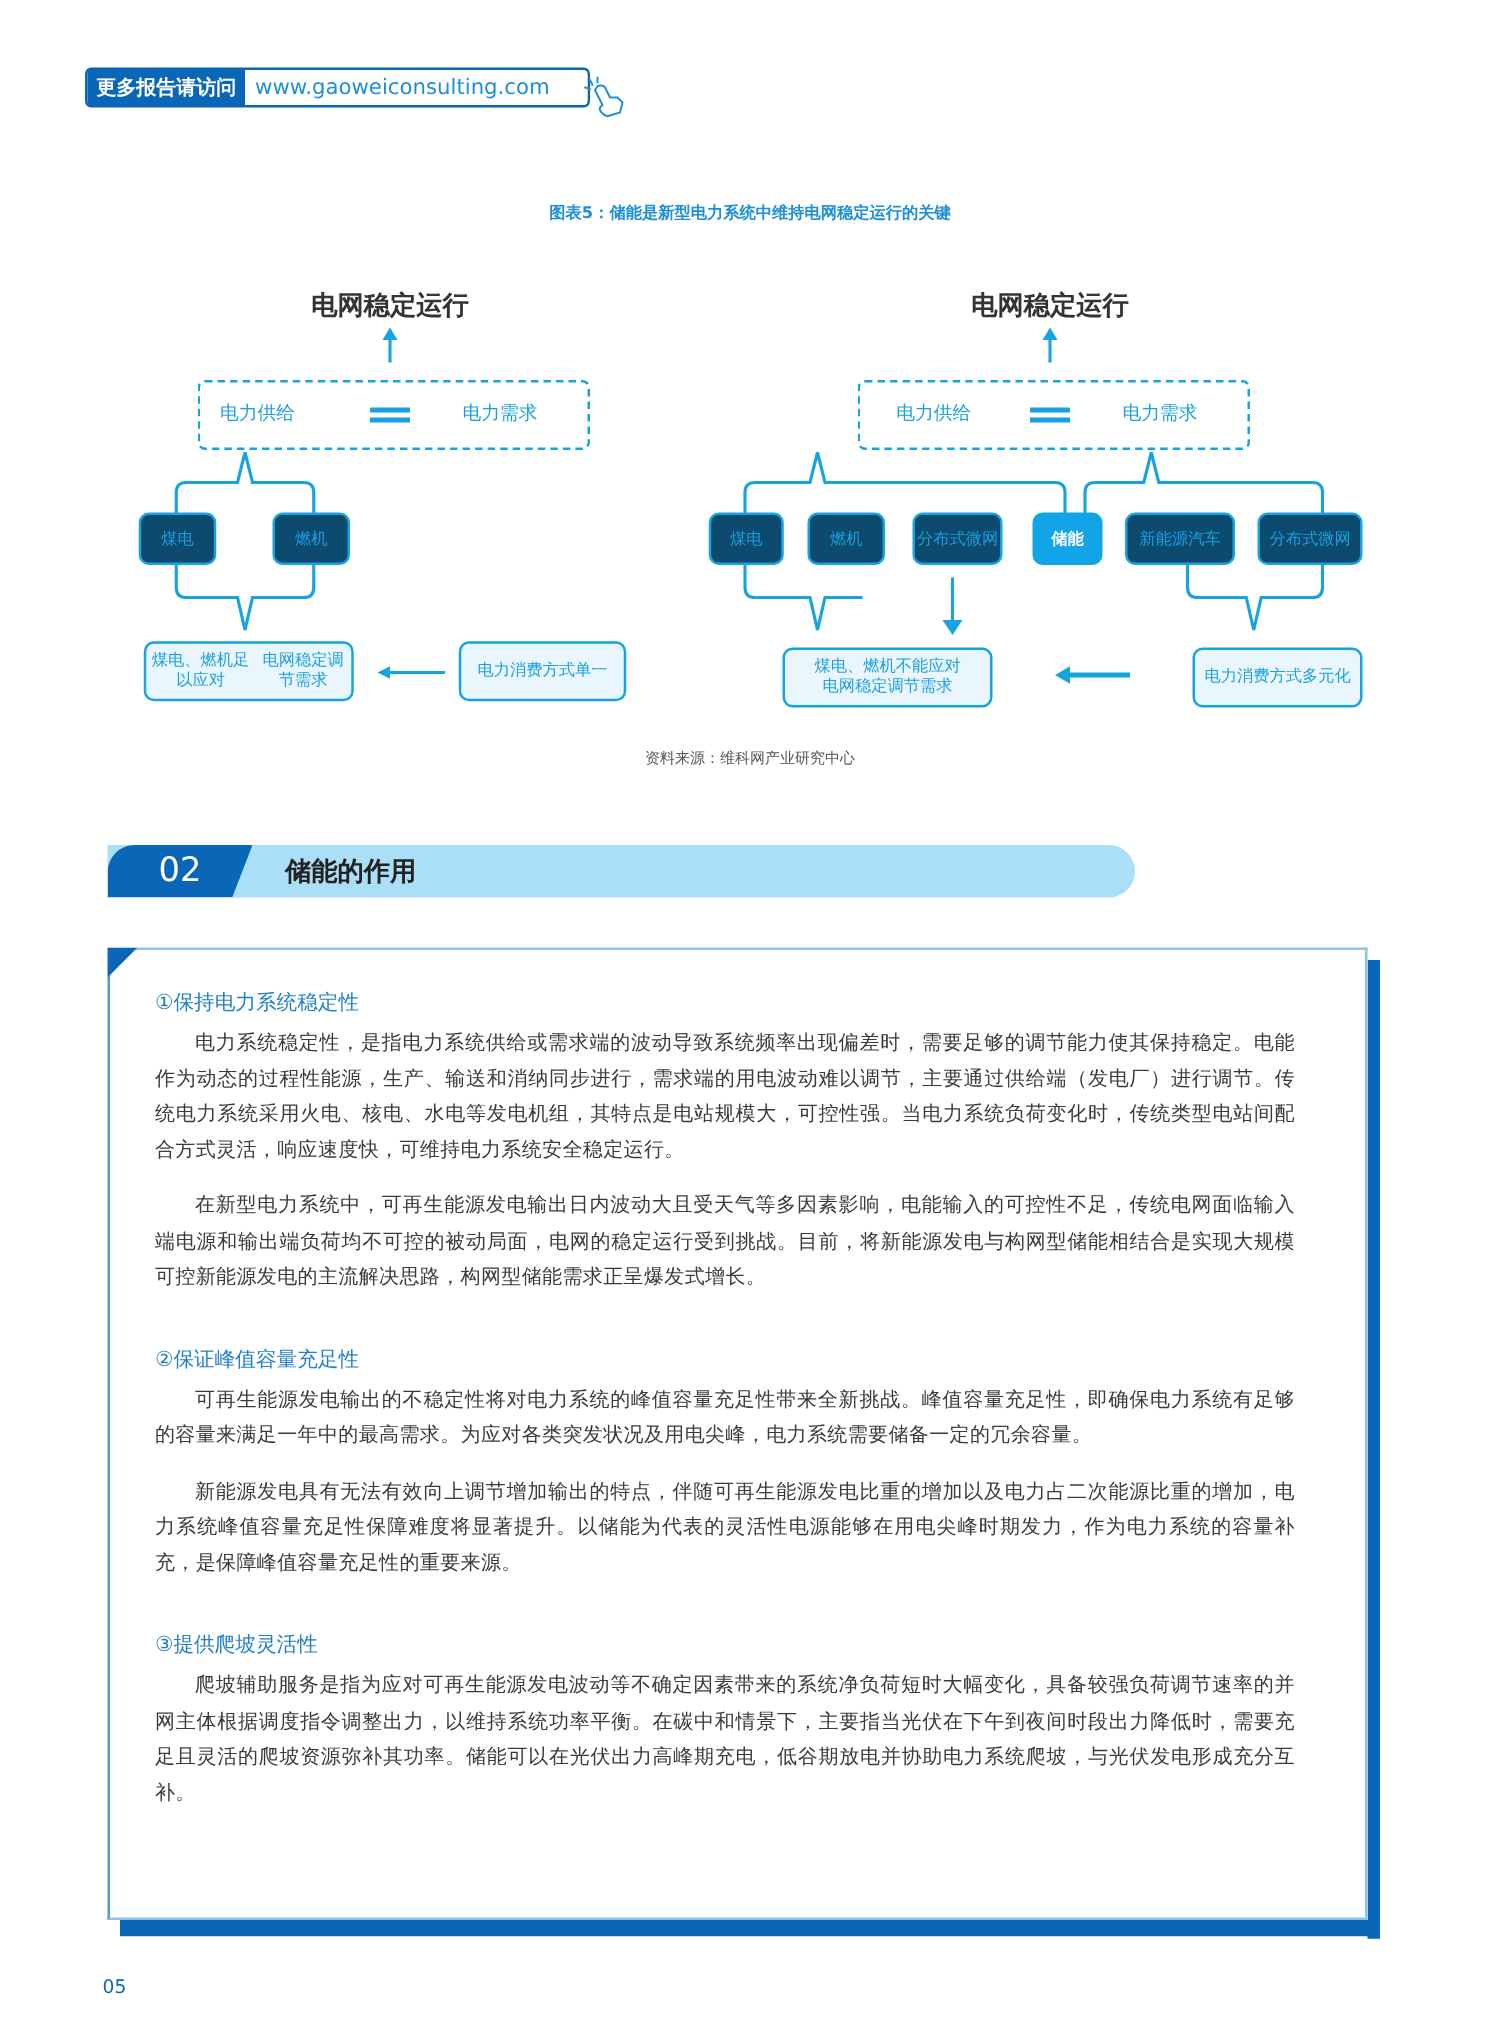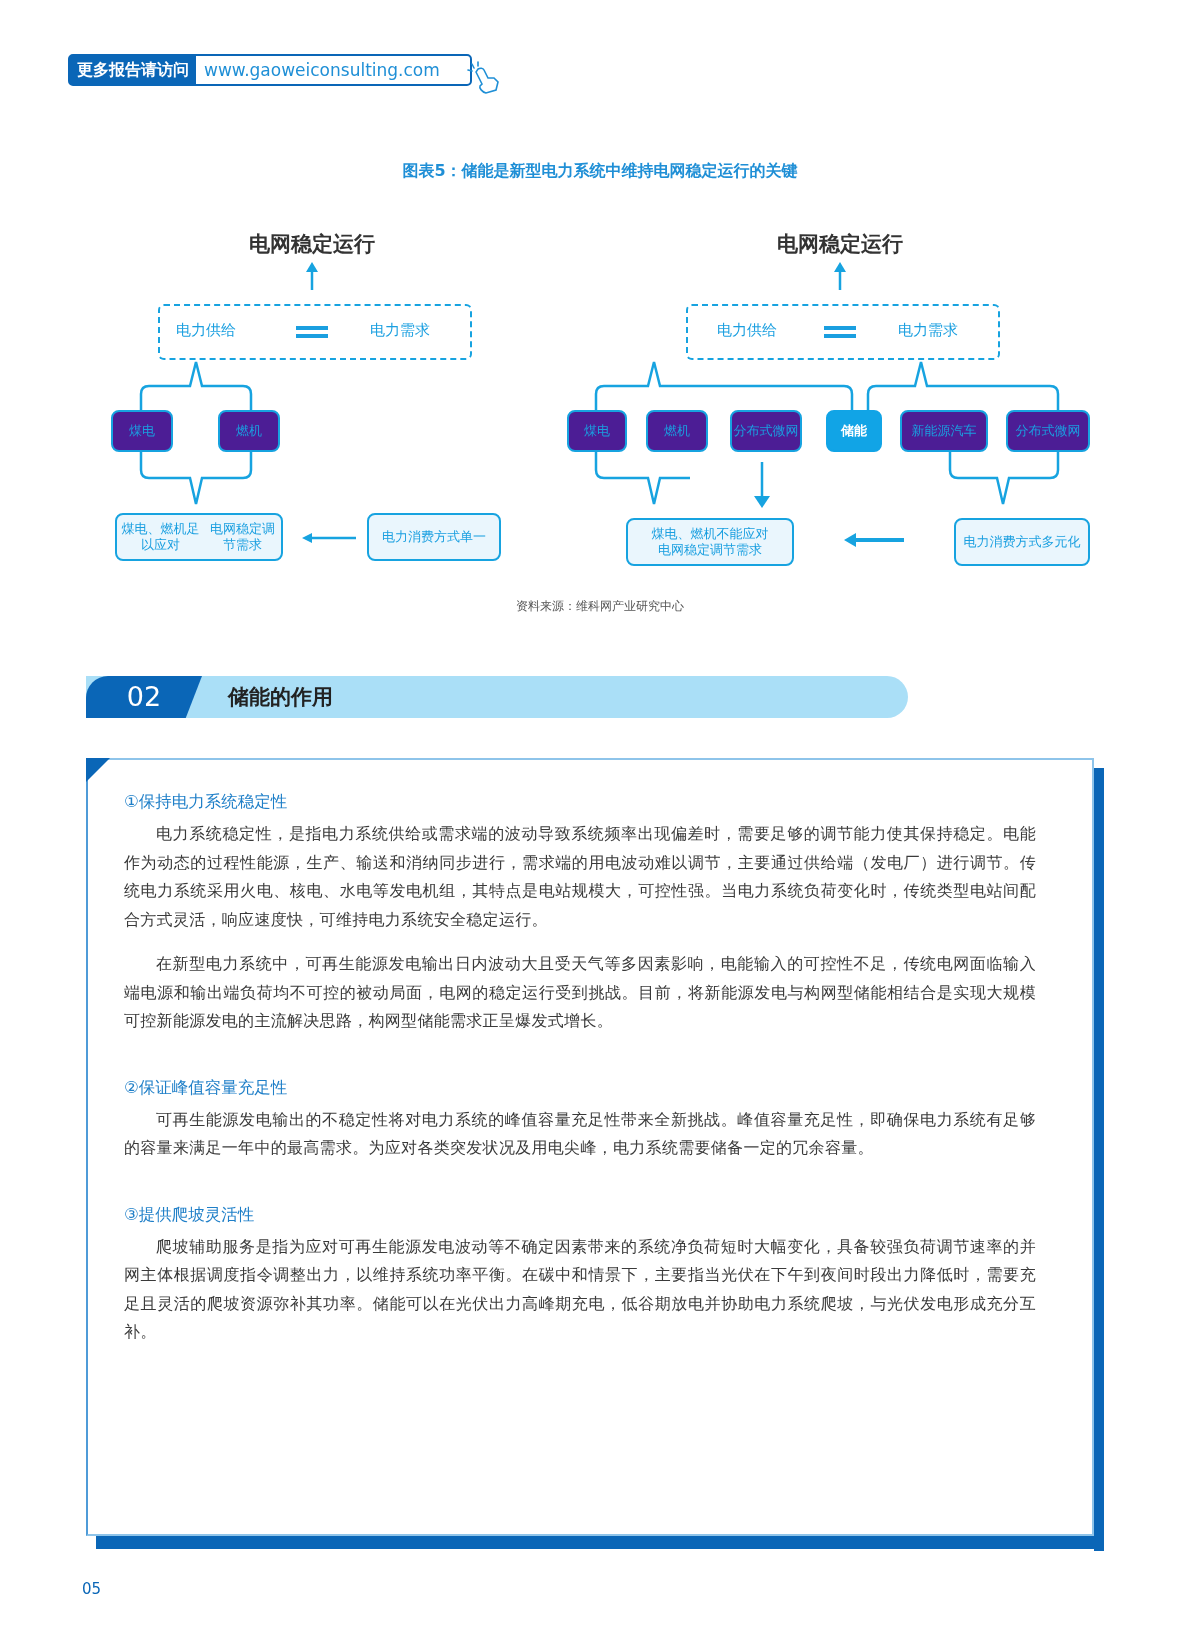--- a/index.html
+++ b/index.html
@@ -3,26 +3,26 @@
 <meta charset="utf-8">
 <style>
   html,body{margin:0;padding:0;background:#ffffff;}
   body{width:1200px;height:1630px;position:relative;overflow:hidden;font-family:"DejaVu Sans","Liberation Sans",sans-serif;color:#333;}
   .abs{position:absolute;}
   
   .banner{left:68px;top:54px;height:28px;display:flex;border:2px solid #0a66b7;border-radius:5px;overflow:visible;}
   .banner .lbl{background:#0a66b7;color:#fff;font-size:16px;font-weight:bold;padding:0 7px;line-height:28px;}
   .banner .url{color:#1f8fd6;font-size:17px;line-height:28px;padding:0 30px 0 8px;background:#fff;border-radius:0 5px 5px 0;}
   .hand{left:466px;top:60px;width:36px;height:36px;}
-  .fig-title{left:0;width:1200px;top:161px;text-align:center;color:#1f8fd6;font-size:16px;font-weight:bold;}
+  .fig-title{left:0;width:1200px;top:161px;text-align:center;color:#1f8fd6;font-size:13px;font-weight:bold;}
   .d-title{font-size:21px;font-weight:bold;color:#333;text-align:center;}
   .dash{border:2px dashed #17a3e0;border-radius:6px;}
   .dtext{color:#1a9fe0;font-size:15px;}
   .eq{width:32px;height:12px;border-top:4px solid #1a9fe0;border-bottom:4px solid #1a9fe0;box-sizing:border-box;}
-  .node{border:2px solid #17a3e0;border-radius:8px;background:#4c1d95;color:#1a9fe0;font-size:13px;display:flex;align-items:center;justify-content:center;box-sizing:border-box;}
+  .node{border:2px solid #17a3e0;border-radius:8px;background:#0c4a6e;color:#1a9fe0;font-size:13px;display:flex;align-items:center;justify-content:center;box-sizing:border-box;}
   .node.fill{background:#11a4e6;color:#fff;font-weight:bold;border-color:#11a4e6;}
   .res{border:2px solid #17a3e0;border-radius:8px;background:#eaf6fd;color:#1a9fe0;font-size:13px;display:flex;align-items:center;justify-content:center;text-align:center;line-height:16px;box-sizing:border-box;}
   .source{left:0;width:1200px;top:598px;text-align:center;font-size:12px;color:#555;}
   svg.lines{position:absolute;left:0;top:0;}
   
   .sec-bar{left:86px;top:676px;width:822px;height:42px;background:#aadff7;border-radius:0 22px 22px 0;}
   .sec-num{left:86px;top:676px;width:116px;height:42px;background:#0a66b7;color:#fff;font-size:27px;line-height:42px;text-align:center;border-radius:22px 0 0 0;clip-path:polygon(0 0,100% 0,86% 100%,0 100%);}
   .sec-title{left:228px;top:676px;line-height:42px;font-size:21px;font-weight:bold;color:#222;}
   
   .box{left:86px;top:758px;width:1008px;height:778px;border:2px solid #8ec4ea;border-left-color:#4f9bd8;background:#fff;box-sizing:border-box;}
@@ -126,18 +126,19 @@
 <div class="abs box"></div>
 <div class="abs box-corner"></div>
 
 <div class="abs content">
   <div class="h">①保持电力系统稳定性</div>
   <p class="p">电力系统稳定性，是指电力系统供给或需求端的波动导致系统频率出现偏差时，需要足够的调节能力使其保持稳定。电能作为动态的过程性能源，生产、输送和消纳同步进行，需求端的用电波动难以调节，主要通过供给端（发电厂）进行调节。传统电力系统采用火电、核电、水电等发电机组，其特点是电站规模大，可控性强。当电力系统负荷变化时，传统类型电站间配合方式灵活，响应速度快，可维持电力系统安全稳定运行。</p>
   <p class="p">在新型电力系统中，可再生能源发电输出日内波动大且受天气等多因素影响，电能输入的可控性不足，传统电网面临输入端电源和输出端负荷均不可控的被动局面，电网的稳定运行受到挑战。目前，将新能源发电与构网型储能相结合是实现大规模可控新能源发电的主流解决思路，构网型储能需求正呈爆发式增长。</p>
   <div class="gap"></div>
   <div class="h">②保证峰值容量充足性</div>
   <p class="p">可再生能源发电输出的不稳定性将对电力系统的峰值容量充足性带来全新挑战。峰值容量充足性，即确保电力系统有足够的容量来满足一年中的最高需求。为应对各类突发状况及用电尖峰，电力系统需要储备一定的冗余容量。</p>
+  <p class="p">新能源发电具有无法有效向上调节增加输出的特点，伴随可再生能源发电比重的增加以及电力占二次能源比重的增加，电力系统峰值容量充足性保障难度将显著提升。以储能为代表的灵活性电源能够在用电尖峰时期发力，作为电力系统的容量补充，是保障峰值容量充足性的重要来源。</p>
   <div class="gap"></div>
   <div class="h">③提供爬坡灵活性</div>
   <p class="p">爬坡辅助服务是指为应对可再生能源发电波动等不确定因素带来的系统净负荷短时大幅变化，具备较强负荷调节速率的并网主体根据调度指令调整出力，以维持系统功率平衡。在碳中和情景下，主要指当光伏在下午到夜间时段出力降低时，需要充足且灵活的爬坡资源弥补其功率。储能可以在光伏出力高峰期充电，低谷期放电并协助电力系统爬坡，与光伏发电形成充分互补。</p>
 </div>
 
 <div class="abs pagenum">05</div>
 
 </body></html>

